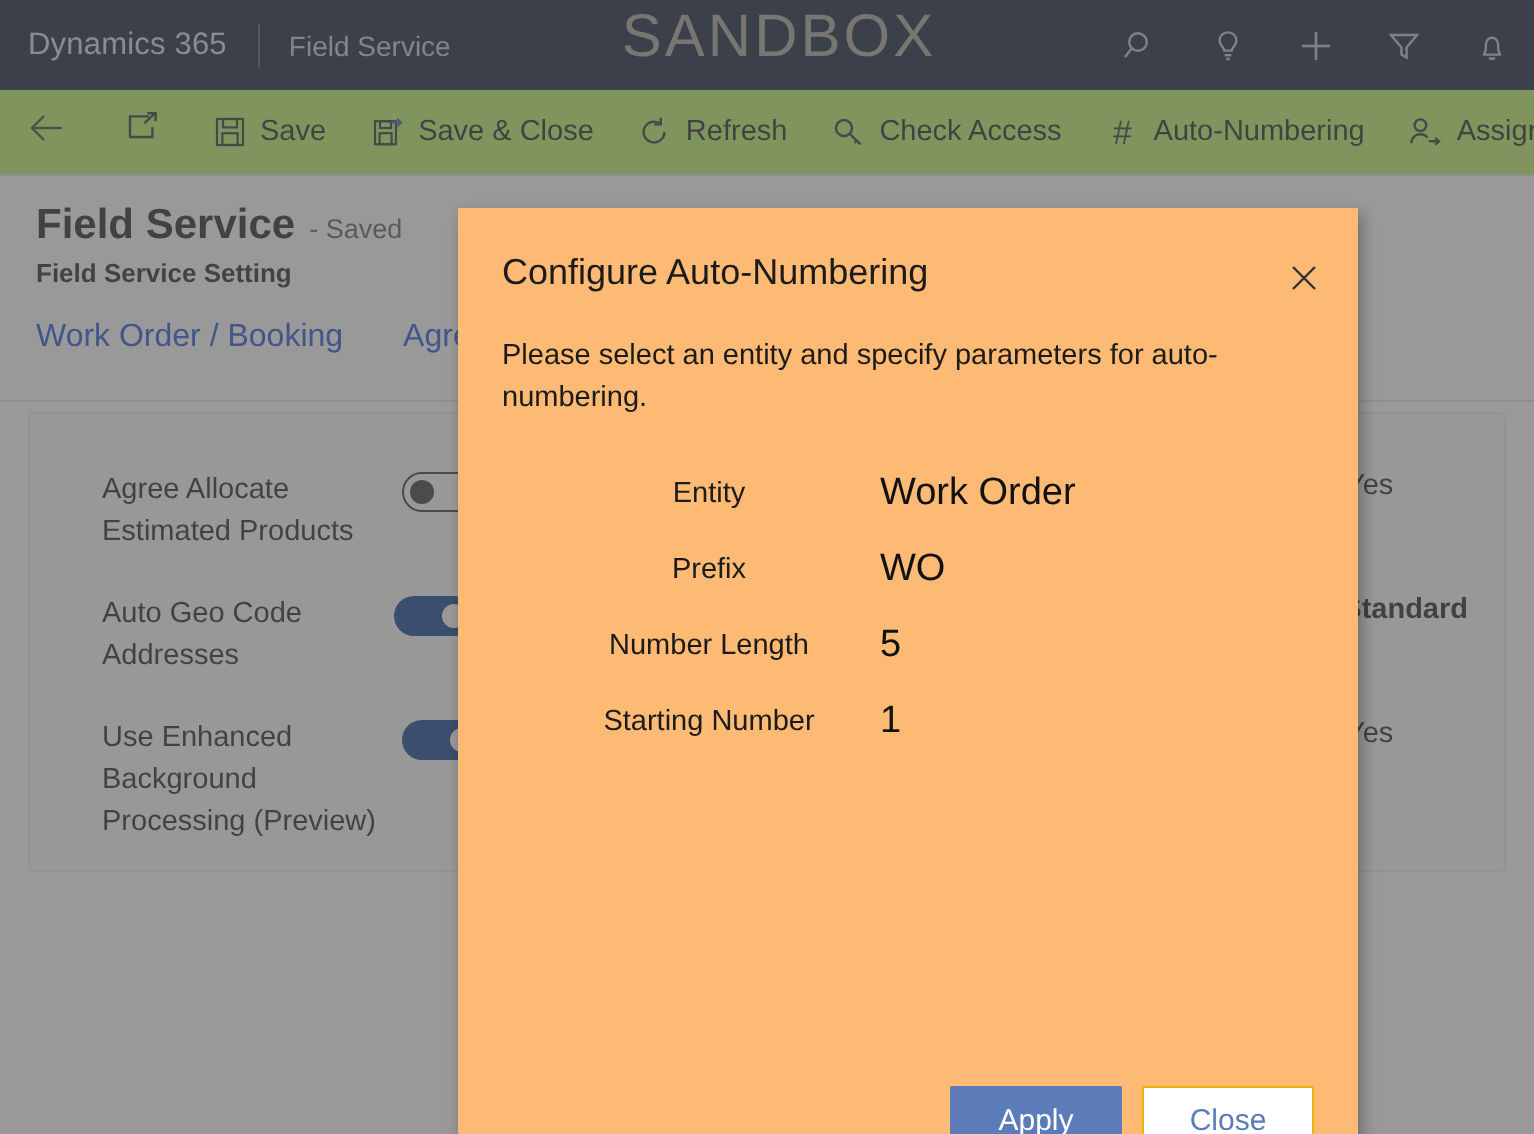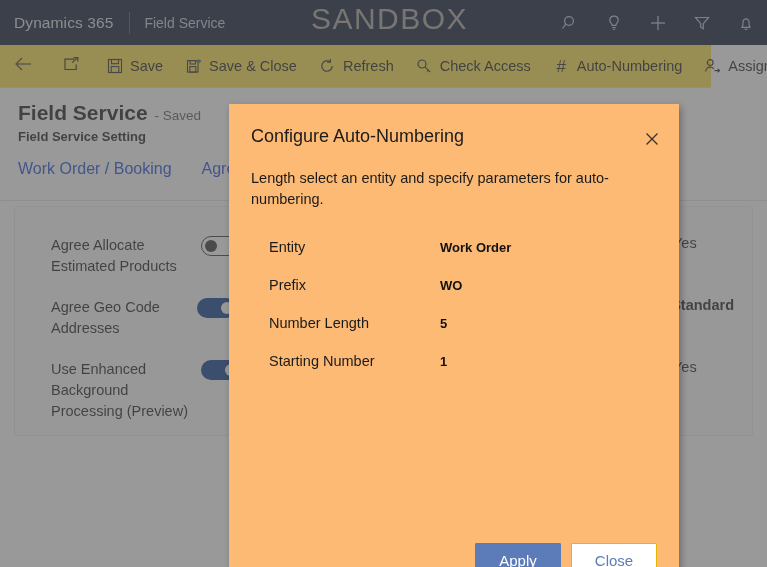--- a/index.html
+++ b/index.html
@@ -76,22 +76,22 @@
     display: flex;
     align-items: center;
     justify-content: center;
     color: #b9bfcc;
   }
 
   
   .cmdbar {
     position: absolute;
     left: 0; top: 45px;
-    width: 711px; height: 43px;
-    background: #fde047;
+    width: 767px; height: 43px;
+    background: #bef264;
     display: flex;
     align-items: center;
     box-sizing: border-box;
     border-bottom: 1px solid #e3e3e3;
   }
   .cmd-sec {
     height: 43px;
     display: flex;
     align-items: center;
     padding: 0 14px;
@@ -294,35 +294,36 @@
     width: 360px;
     font-size: 14.5px;
     color: #1b1b1b;
     line-height: 21px;
   }
   .dlg-fields {
     position: absolute;
     left: 40px;
     top: 124px;
     width: 380px;
+    text-align: center;
   }
   .field-row {
     display: flex;
     align-items: center;
     height: 38px;
   }
   .field-label {
     width: 171px;
     font-size: 14.5px;
     color: #1b1b1b;
   }
   .field-value {
-    font-size: 13px;
+    font-size: 19px;
     color: #111111;
-    font-weight: bold;
+    font-weight: normal;
   }
   .dlg-actions {
     position: absolute;
     right: 22px;
     bottom: 22px;
     display: flex;
     align-items: center;
     gap: 10px;
   }
   .btn {
@@ -496,21 +497,21 @@
         <span class="setting-label">Agree Allocate Estimated Products</span>
         <span class="setting-toggle">
           <span class="toggle off">
               <span class="knob"></span>
             </span>
         </span>
         <span class="setting-value">Yes</span>
       </div>
 
       <div class="setting-row" style="top:90px;">
-        <span class="setting-label">Agree Geo Code Addresses</span>
+        <span class="setting-label">Auto Geo Code Addresses</span>
         <span class="setting-toggle">
           <span class="toggle on">
               <span class="knob"></span>
             </span>
         </span>
         <span class="setting-value bold">/Standard</span>
       </div>
 
       <div class="setting-row" style="top:152px;">
         <span class="setting-label">Use Enhanced Background Processing (Preview)</span>
@@ -533,21 +534,21 @@
       <div class="dlg-title">Configure Auto-Numbering</div>
     </div>
 
     <div class="dlg-close">
       <svg width="14" height="14" viewBox="0 0 14 14" fill="none" stroke="currentColor" stroke-width="1.2">
         <line x1="1.5" y1="1.5" x2="12.5" y2="12.5"></line>
         <line x1="12.5" y1="1.5" x2="1.5" y2="12.5"></line>
       </svg>
     </div>
 
-    <div class="dlg-desc">Length select an entity and specify parameters for auto-numbering.</div>
+    <div class="dlg-desc">Please select an entity and specify parameters for auto-numbering.</div>
 
     <div class="dlg-fields">
       <div class="field-row">
         <span class="field-label">Entity</span>
         <span class="field-value">Work Order</span>
       </div>
       <div class="field-row">
         <span class="field-label">Prefix</span>
         <span class="field-value">WO</span>
       </div>

